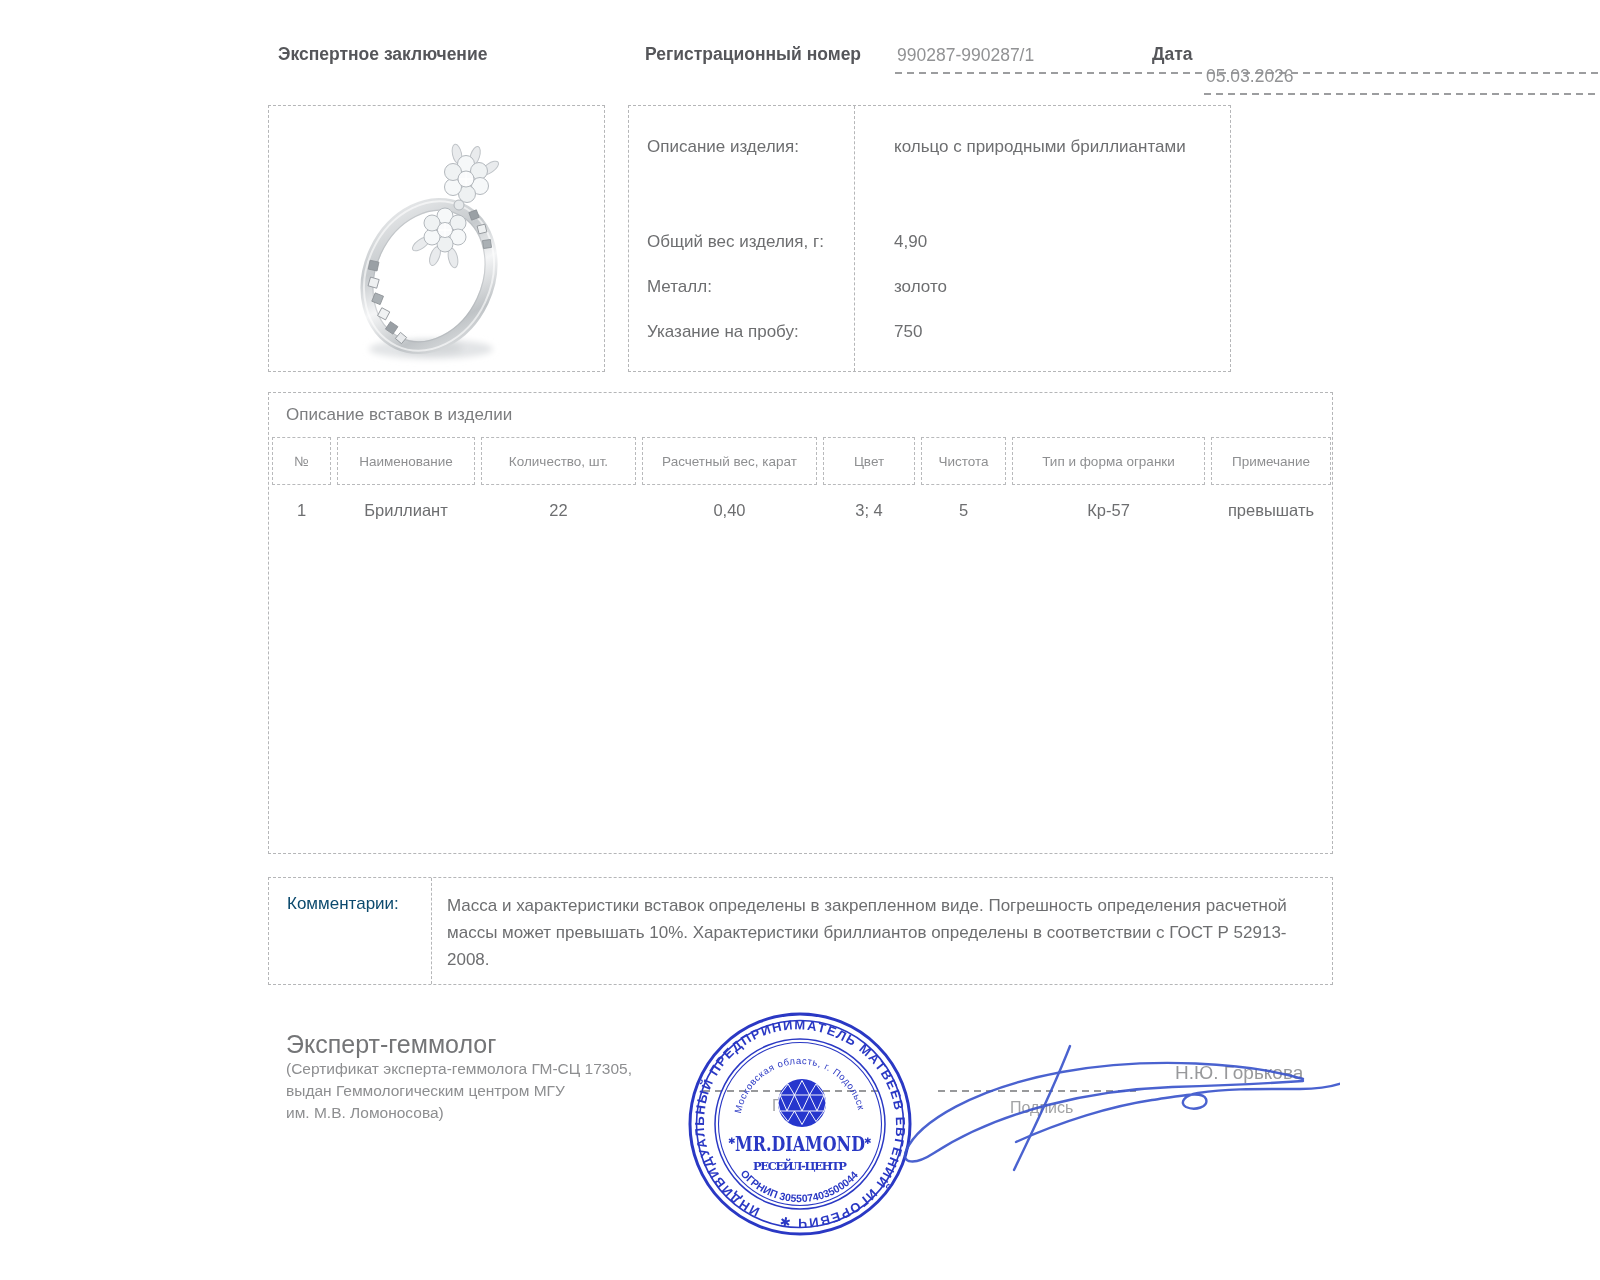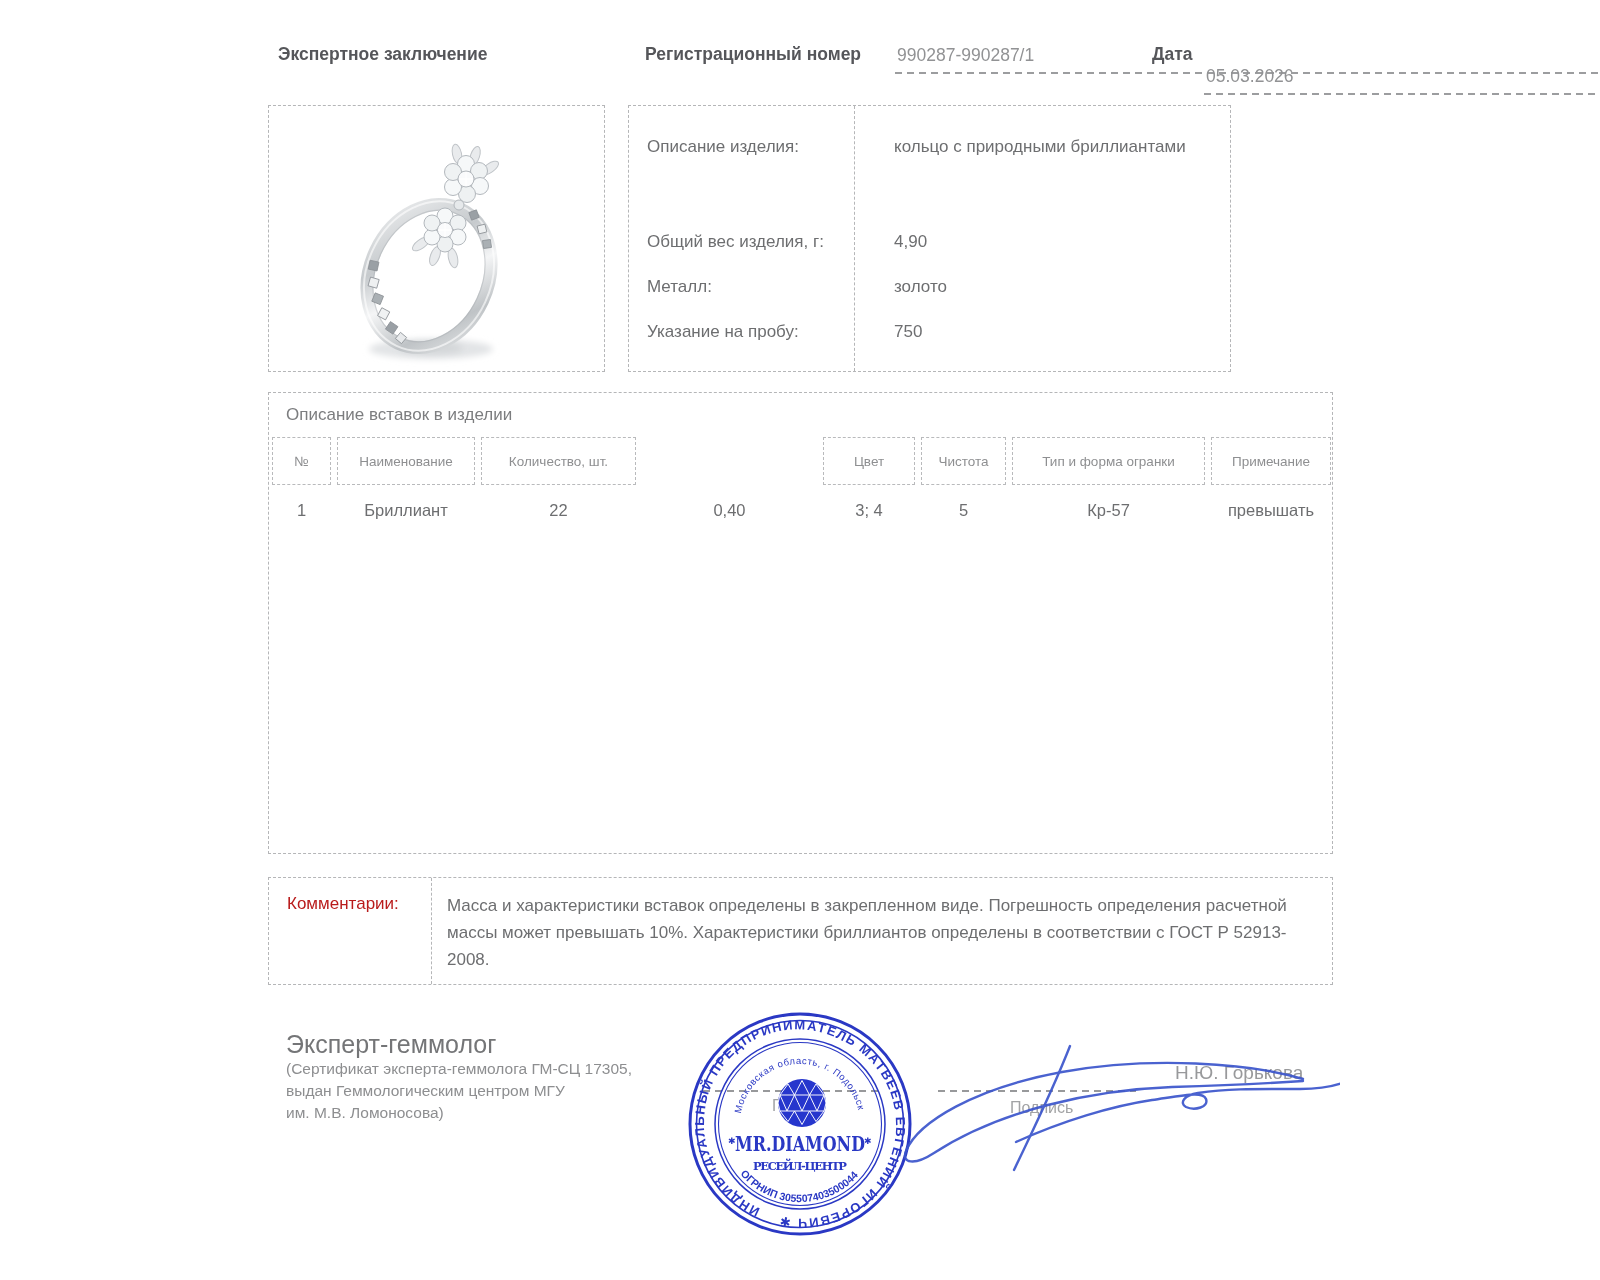--- a/index.html
+++ b/index.html
@@ -30,21 +30,21 @@
     display:flex; align-items:center; justify-content:center;
     font-size:13.5px; color:#8e8f91; white-space:nowrap;
   }
   .td {
     position:absolute; top:0; height:34px; display:flex; align-items:center; justify-content:center;
     font-size:16.5px; color:#6d6e70; white-space:nowrap;
   }
 
   
   .com-divider { position:absolute; left:162px; top:0; bottom:0; width:0; border-left:1px dashed #b5b6b8; }
-  .com-label { position:absolute; left:18px; top:16px; font-size:17px; color:#b91c1c; }
+  .com-label { position:absolute; left:18px; top:16px; font-size:17px; color:#0c4a6e; }
   .com-text  { position:absolute; left:178px; top:14px; width:860px; font-size:17px; line-height:27px; color:#6d6e70; }
 
   
   .expert-title { font-size:25px; color:#747577; }
   .cert-line { font-size:15.5px; line-height:22px; color:#8d8e90; }
   .field-dash { height:2px; background:repeating-linear-gradient(90deg,#98999b 0 7px,transparent 7px 12px); }
   .field-label { font-size:16px; color:#a2a3a5; }
   .expert-name { font-size:19px; color:#98999b; }
   .z1 { z-index:1; } .z2 { z-index:2; } .z3 { z-index:3; }
   svg text { user-select:none; }
@@ -152,20 +152,21 @@
     <div class="desc-value" style="top:216px;">750</div>
   </div>
 
   <div class="abs b-dash" style="left:268px; top:392px; width:1065px; height:462px;text-decoration:underline;">
     <div class="tbl-title">Описание вставок в изделии</div>
 
     <div class="abs" style="left:0; top:44px; width:1065px; height:48px;">
       <div class="th" style="left:3px;   width:59px;">№</div>
       <div class="th" style="left:68px;  width:138px;">Наименование</div>
       <div class="th" style="left:212px; width:155px;">Количество, шт.</div>
+      <div class="th" style="left:373px; width:175px;">Расчетный вес, карат</div>
       <div class="th" style="left:554px; width:92px;">Цвет</div>
       <div class="th" style="left:652px; width:85px;">Чистота</div>
       <div class="th" style="left:743px; width:193px;">Тип и форма огранки</div>
       <div class="th" style="left:942px; width:120px;">Примечание</div>
     </div>
 
     <div class="abs" style="left:0; top:100px; width:1065px; height:34px;">
       <div class="td" style="left:3px;   width:59px;">1</div>
       <div class="td" style="left:68px;  width:138px;">Бриллиант</div>
       <div class="td" style="left:212px; width:155px;">22</div>

